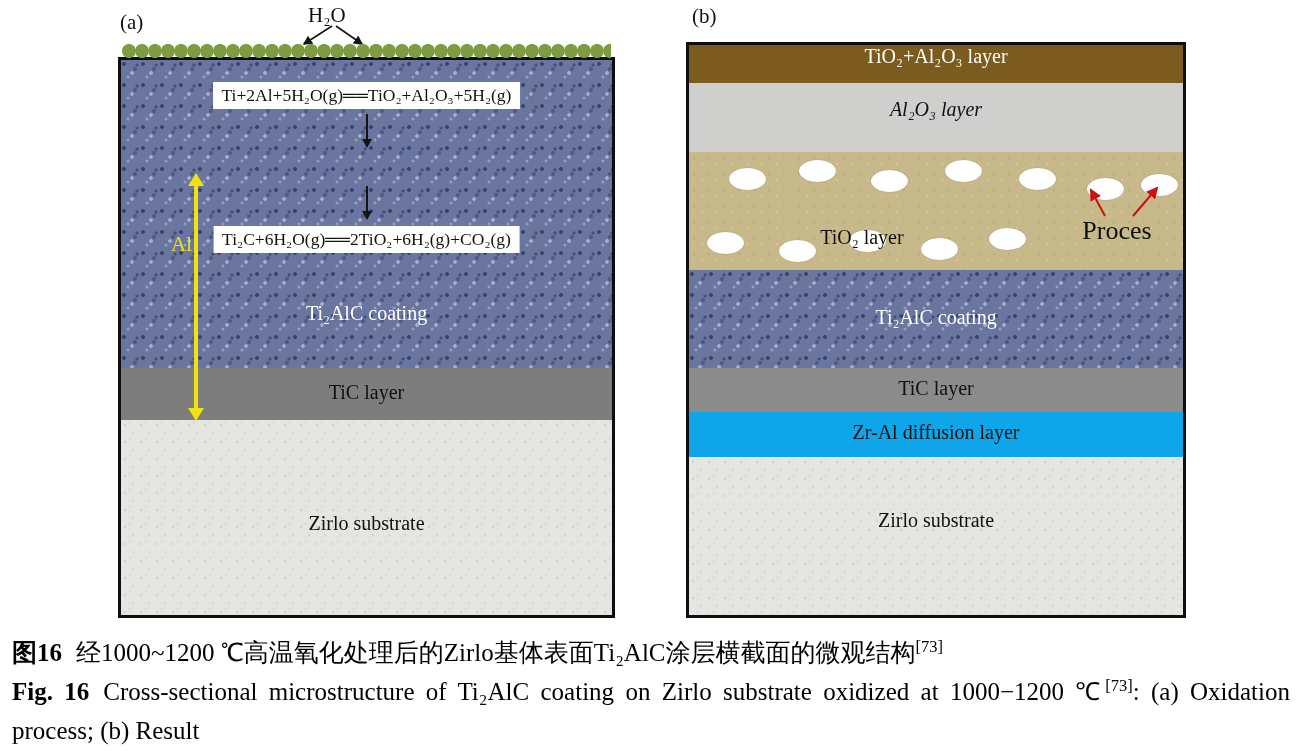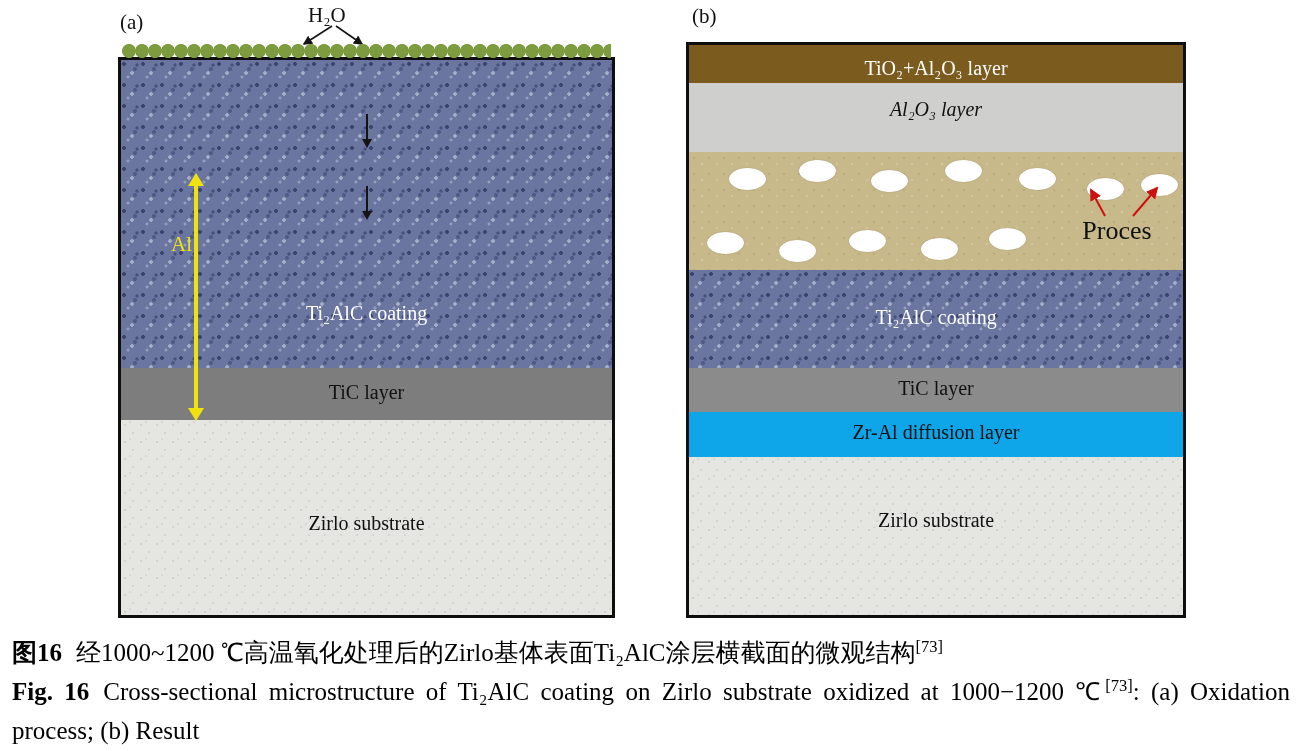--- a/index.html
+++ b/index.html
@@ -103,63 +103,66 @@
     </defs>
     <line x1="42" y1="2" x2="14" y2="20" stroke="#141414" stroke-width="1.6" marker-end="url(#bh)"></line>
     <line x1="46" y1="2" x2="72" y2="20" stroke="#141414" stroke-width="1.6" marker-end="url(#bh)"></line>
   </svg>
 
   <div class="droplets" style="left:122px; top:43px; width:489px; height:17px;"></div>
 
   <div class="panel-box" style="left:118px; top:57px; width:497px; height:561px;">
 
     <div class="layer speckle" style="top:0; height:308px;">
+      <div class="eq" style="top:22px;">Ti+2Al+5H₂O(g)══TiO₂+Al₂O₃+5H₂(g)</div>
       <div class="varrow" style="top:54px; height:30px;"></div>
       <div class="varrow" style="top:126px; height:30px;"></div>
+      <div class="eq" style="top:166px;">Ti₂C+6H₂O(g)══2TiO₂+6H₂(g)+CO₂(g)</div>
       <div class="layer-label white" style="top:242px;">Ti₂AlC coating</div>
     </div>
 
     <div class="layer" style="top:308px; height:52px; background:#7d7d7d;">
       <div class="layer-label" style="top:13px;">TiC layer</div>
     </div>
 
     <div class="layer grainy" style="top:360px; height:195px;">
       <div class="layer-label" style="top:92px;">Zirlo substrate</div>
     </div>
 
     <div class="yarrow" style="left:73px; top:118px; height:238px;"></div>
     <div style="position:absolute; left:50px; top:172px; color:#f0e20c; font-size:21px; z-index:7;">Al</div>
   </div>
 
   <div class="panel-label" style="left:692px; top:4px;">(b)</div>
 
   <div class="panel-box" style="left:686px; top:42px; width:500px; height:576px;">
 
     <div class="layer" style="top:0; height:50px; background:#7b5b1e;">
-      <div class="layer-label white" style="top:12px;">TiO₂+Al₂O₃ layer</div>
+      <div class="layer-label white" style="top:0;">TiO₂+Al₂O₃ layer</div>
     </div>
 
     <div class="layer" style="top:38px; height:73px; background:#cfcfcd;font-style:italic;">
       <div class="layer-label" style="top:15px;">Al₂O₃ layer</div>
     </div>
 
     <div class="layer tan-grain" style="top:107px; height:118px;">
       <div class="pore" style="left:40px;  top:16px;"></div>
       <div class="pore" style="left:110px; top:8px;"></div>
       <div class="pore" style="left:182px; top:18px;"></div>
       <div class="pore" style="left:256px; top:8px;"></div>
       <div class="pore" style="left:330px; top:16px;"></div>
       <div class="pore" style="left:398px; top:26px;"></div>
       <div class="pore" style="left:452px; top:22px;"></div>
       <div class="pore" style="left:18px;  top:80px;"></div>
       <div class="pore" style="left:90px;  top:88px;"></div>
       <div class="pore" style="left:160px; top:78px;"></div>
       <div class="pore" style="left:232px; top:86px;"></div>
       <div class="pore" style="left:300px; top:76px;"></div>
 
+      <div class="layer-label" style="top:74px; width:70%;">TiO₂ layer</div>
 
       <svg style="position:absolute; left:386px; top:30px;" width="96" height="36" viewBox="0 0 96 36">
         <defs>
           <marker id="rh" markerWidth="8" markerHeight="8" refX="5" refY="3" orient="auto">
             <path d="M0,0 L6,3 L0,6 z" fill="#cc1111"></path>
           </marker>
         </defs>
         <line x1="30" y1="34" x2="16" y2="8" stroke="#cc1111" stroke-width="2" marker-end="url(#rh)"></line>
         <line x1="58" y1="34" x2="82" y2="6" stroke="#cc1111" stroke-width="2" marker-end="url(#rh)"></line>
       </svg>

